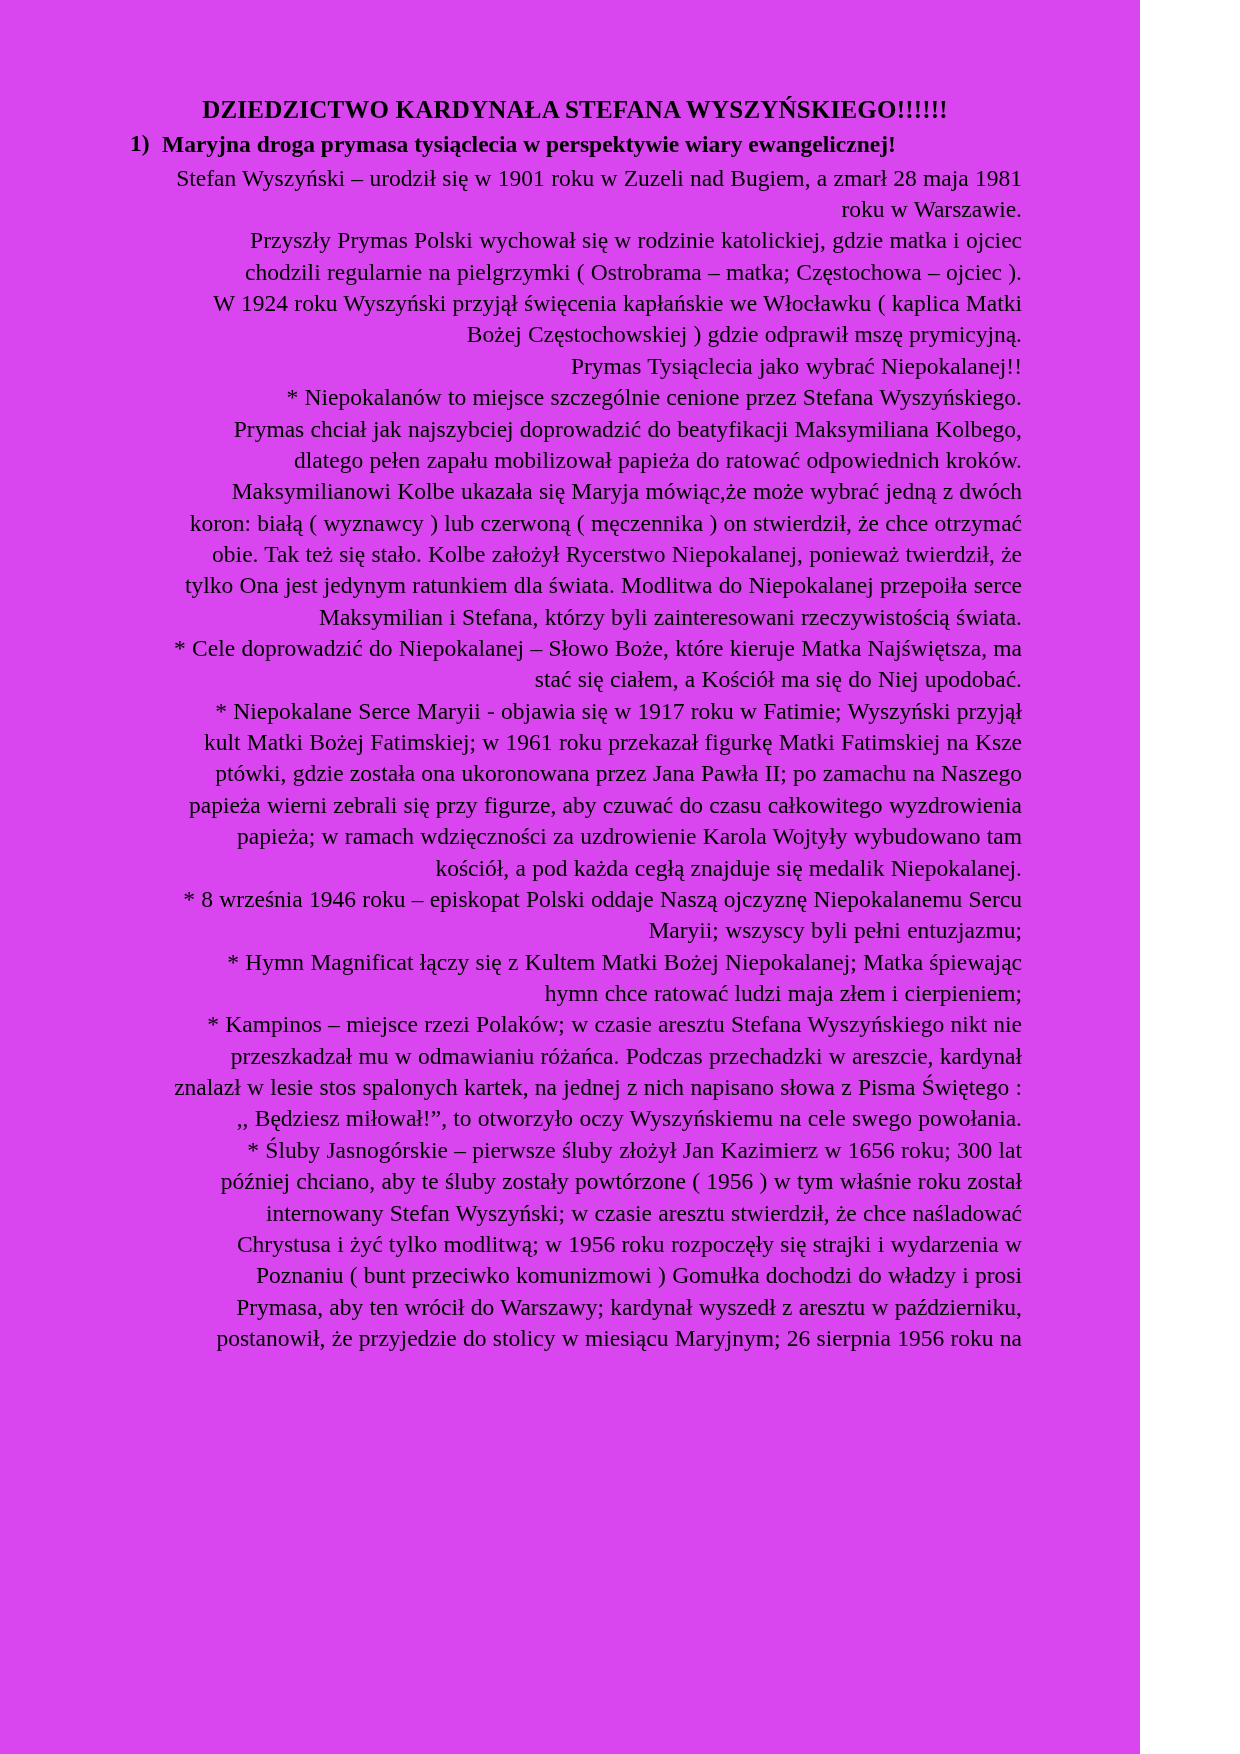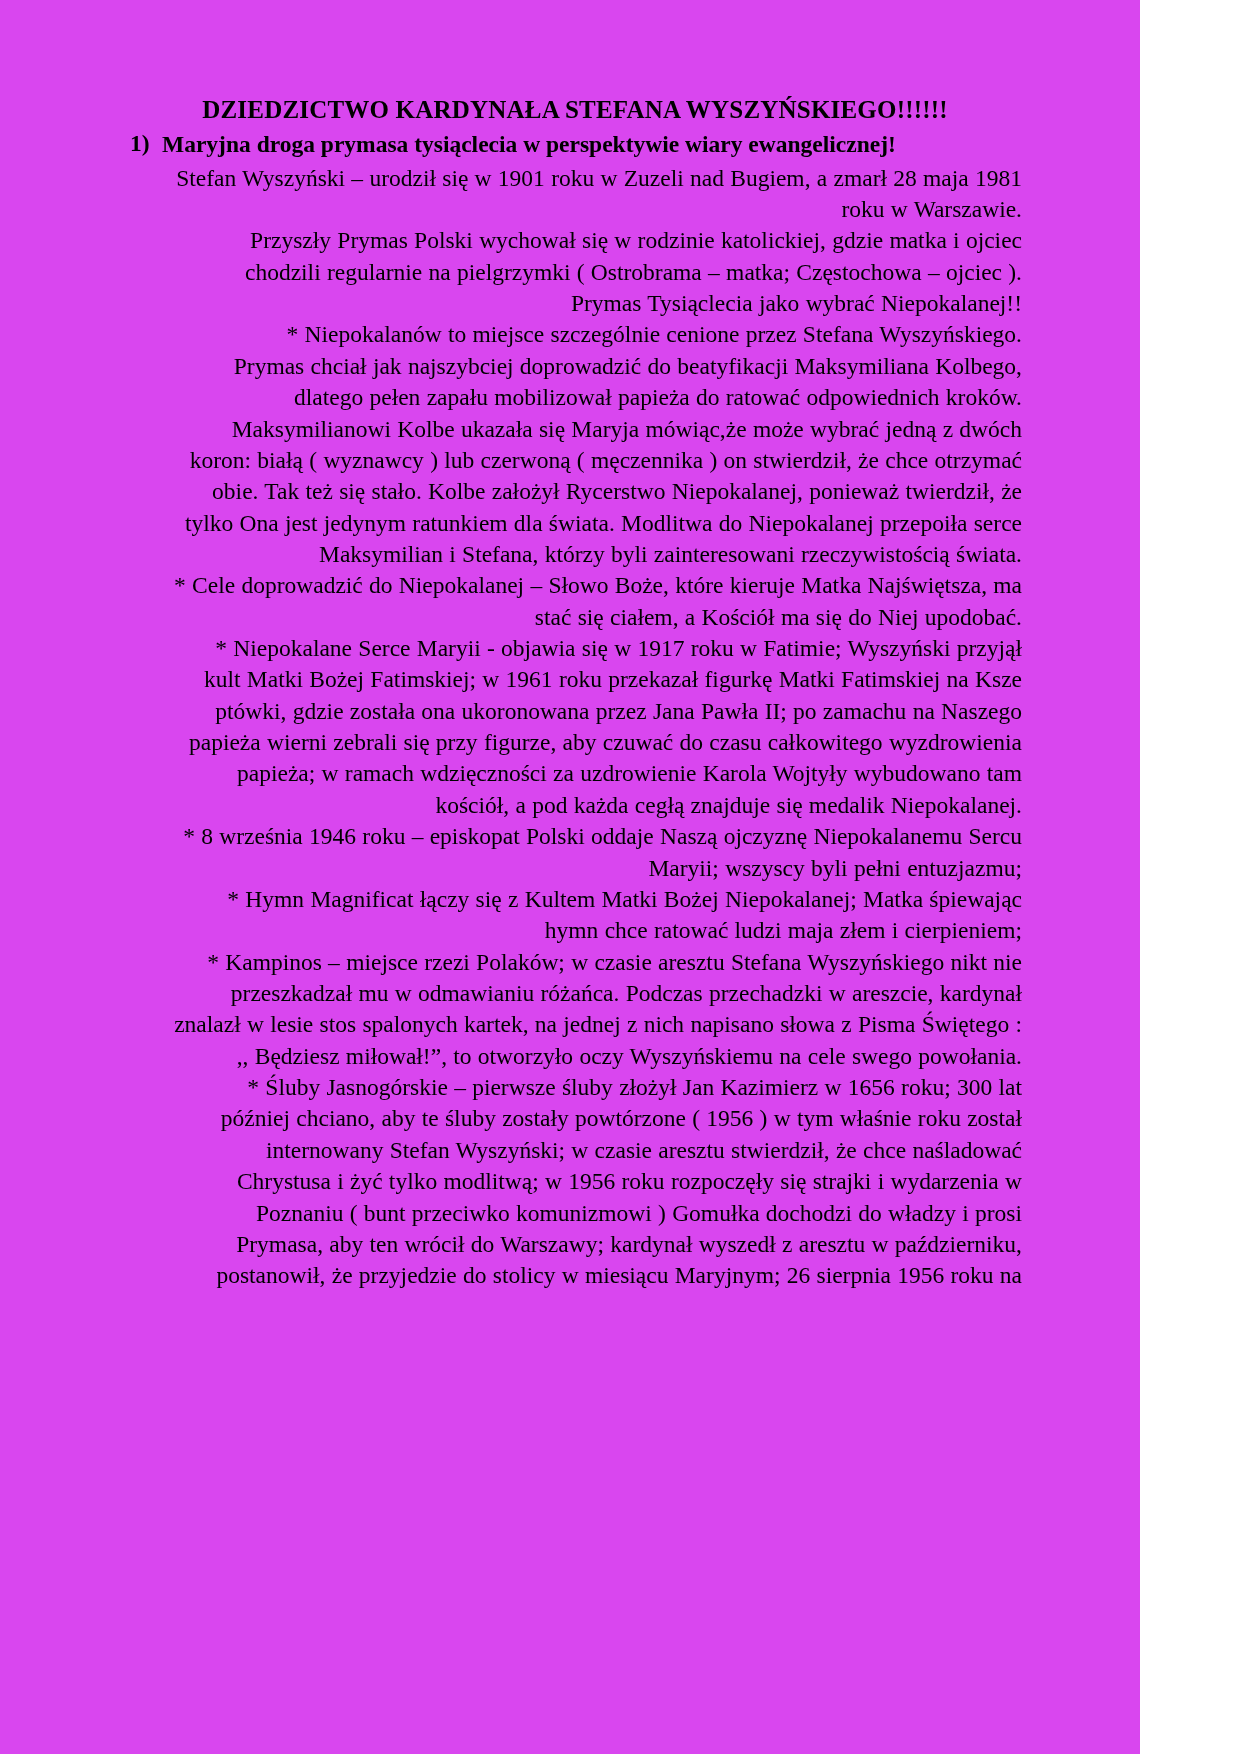--- a/index.html
+++ b/index.html
@@ -67,20 +67,21 @@
   <h1 class="doc-title">DZIEDZICTWO KARDYNAŁA STEFANA WYSZYŃSKIEGO!!!!!!</h1>
 
   <div class="section-heading-row">
     <span class="list-marker">1)</span>
     <span class="section-heading">Maryjna droga prymasa tysiąclecia w perspektywie wiary ewangelicznej!</span>
   </div>
 
   <div class="body-block">
     <p class="para">Stefan Wyszyński – urodził się w 1901 roku w Zuzeli nad Bugiem, a zmarł 28 maja 1981 roku w Warszawie.</p>
     <p class="para">Przyszły Prymas Polski wychował się w rodzinie katolickiej, gdzie matka i ojciec chodzili regularnie na pielgrzymki ( Ostrobrama – matka; Częstochowa – ojciec ).</p>
+    <p class="para">W 1924 roku Wyszyński przyjął święcenia kapłańskie we Włocławku ( kaplica Matki Bożej Częstochowskiej ) gdzie odprawił mszę prymicyjną.</p>
     <p class="para">Prymas Tysiąclecia jako wybrać Niepokalanej!!</p>
     <p class="para">* Niepokalanów to miejsce szczególnie cenione przez Stefana Wyszyńskiego.</p>
     <p class="para">Prymas chciał jak najszybciej doprowadzić do beatyfikacji Maksymiliana Kolbego, dlatego pełen zapału mobilizował papieża do ratować odpowiednich kroków.</p>
     <p class="para">Maksymilianowi Kolbe ukazała się Maryja mówiąc,że może wybrać jedną z dwóch koron: białą ( wyznawcy ) lub czerwoną ( męczennika ) on stwierdził, że chce otrzymać obie. Tak też się stało. Kolbe założył Rycerstwo Niepokalanej, ponieważ twierdził, że tylko Ona jest jedynym ratunkiem dla świata. Modlitwa do Niepokalanej przepoiła serce Maksymilian i Stefana, którzy byli zainteresowani rzeczywistością świata.</p>
     <p class="para">* Cele doprowadzić do Niepokalanej – Słowo Boże, które kieruje Matka Najświętsza, ma stać się ciałem, a Kościół ma się do Niej upodobać.</p>
     <p class="para">* Niepokalane Serce Maryii  - objawia się w 1917 roku w Fatimie; Wyszyński przyjął kult Matki Bożej Fatimskiej; w 1961 roku przekazał figurkę Matki Fatimskiej na Ksze  ptówki, gdzie została ona ukoronowana przez Jana Pawła II; po zamachu na Naszego papieża wierni zebrali się przy figurze, aby czuwać do czasu całkowitego wyzdrowienia papieża; w ramach wdzięczności za uzdrowienie Karola Wojtyły wybudowano tam kościół, a pod każda cegłą znajduje się medalik Niepokalanej.</p>
     <p class="para">* 8 września 1946 roku – episkopat Polski oddaje Naszą ojczyznę Niepokalanemu Sercu Maryii; wszyscy byli pełni entuzjazmu;</p>
     <p class="para">* Hymn Magnificat łączy się z Kultem Matki Bożej Niepokalanej; Matka śpiewając hymn chce ratować ludzi maja złem i cierpieniem;</p>
     <p class="para">* Kampinos – miejsce rzezi Polaków; w czasie aresztu Stefana Wyszyńskiego nikt nie przeszkadzał mu w odmawianiu różańca. Podczas przechadzki w areszcie, kardynał znalazł w lesie stos spalonych kartek, na jednej z nich napisano słowa z Pisma Świętego : ,, Będziesz miłował!”, to otworzyło oczy Wyszyńskiemu na cele swego powołania.</p>
     <p class="para">* Śluby Jasnogórskie – pierwsze śluby złożył Jan Kazimierz w 1656 roku; 300 lat później chciano, aby te śluby zostały powtórzone ( 1956 ) w tym właśnie roku został internowany Stefan Wyszyński; w czasie aresztu stwierdził, że chce naśladować Chrystusa i żyć tylko modlitwą; w 1956 roku rozpoczęły się strajki i wydarzenia w Poznaniu ( bunt przeciwko komunizmowi ) Gomułka dochodzi do władzy i prosi Prymasa, aby ten wrócił do Warszawy; kardynał wyszedł z aresztu w październiku, postanowił, że przyjedzie do stolicy w miesiącu Maryjnym; 26 sierpnia 1956 roku na</p>

